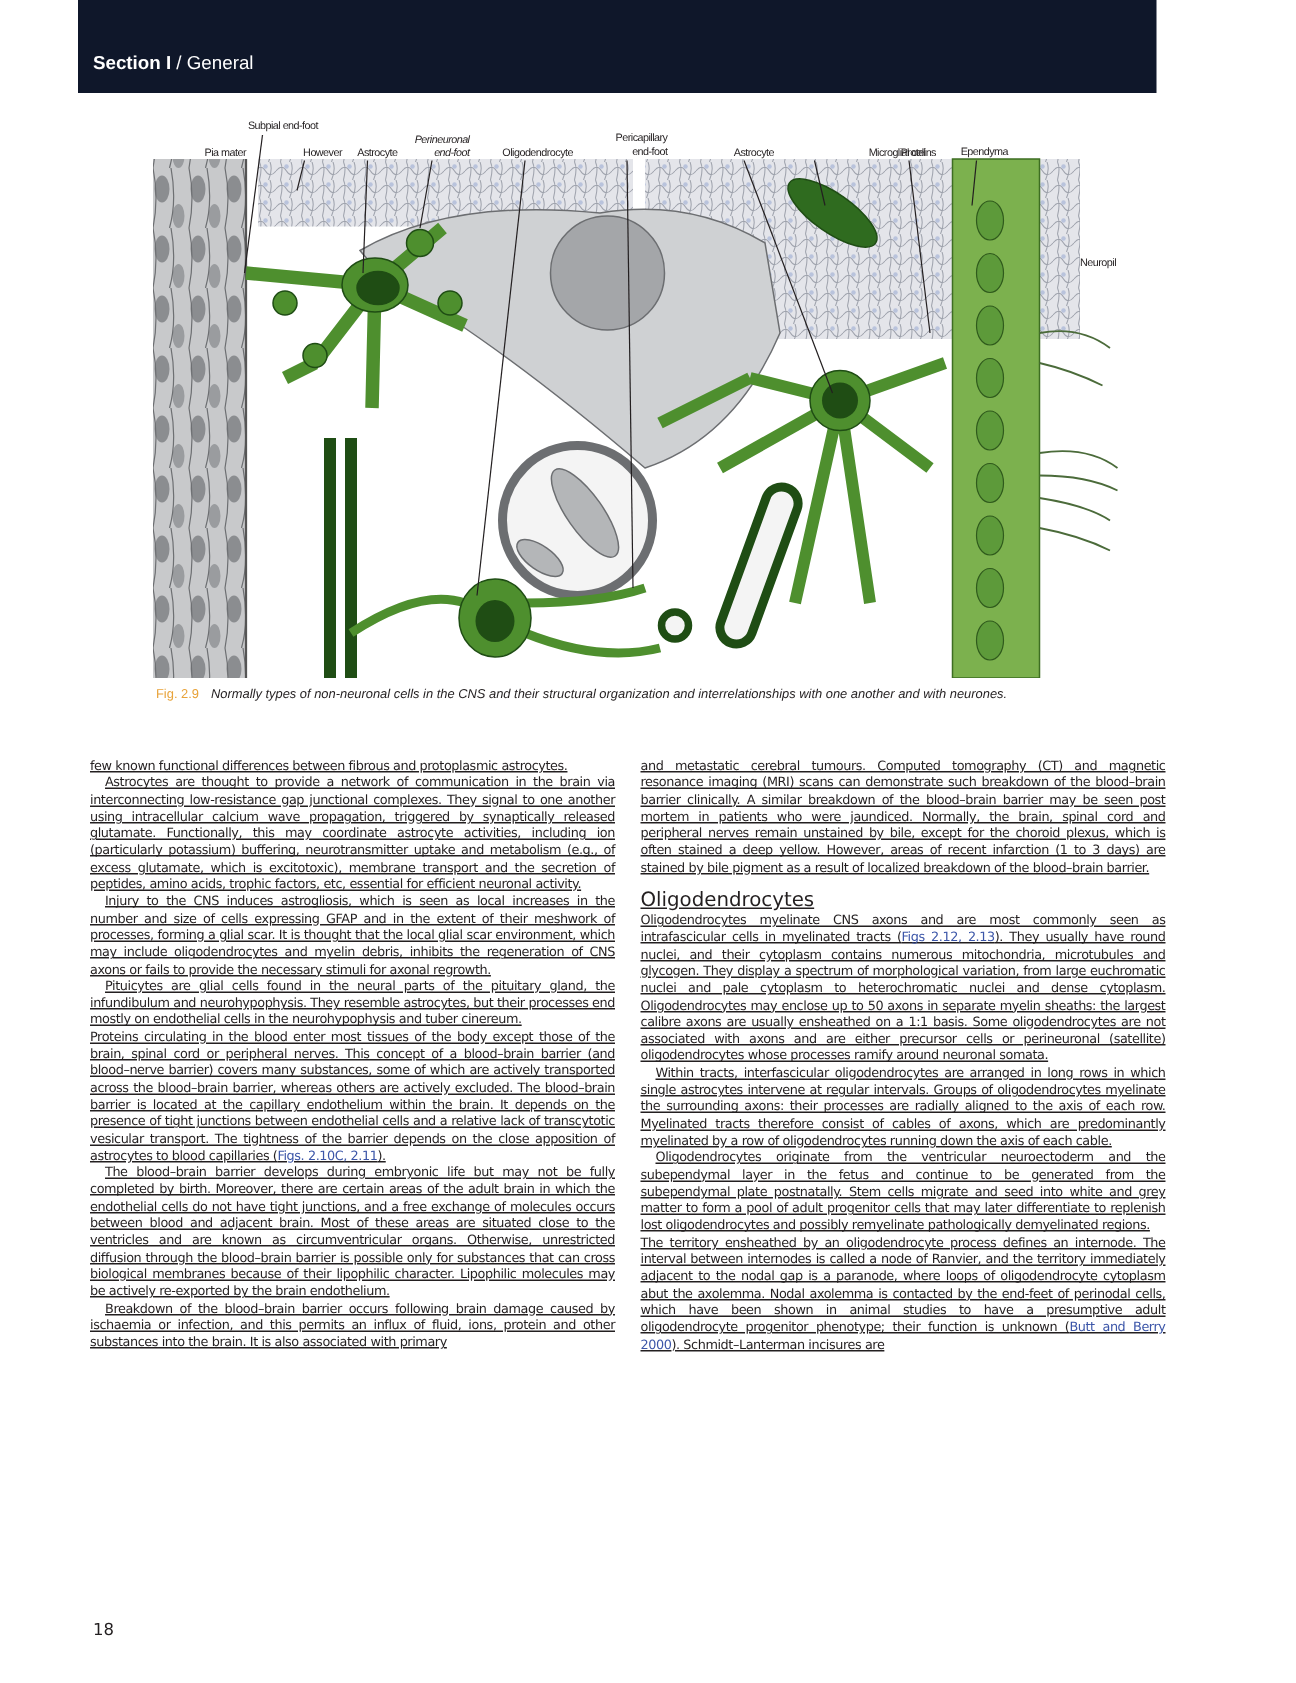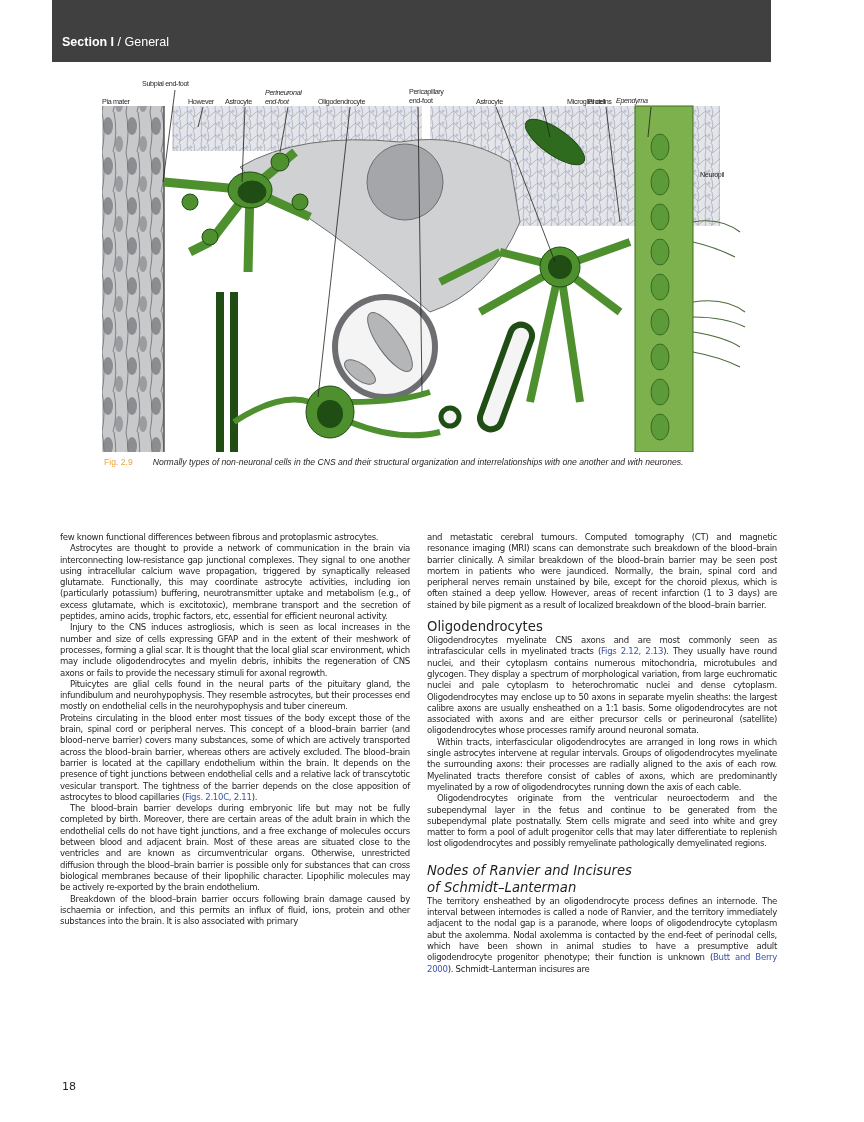--- a/index.html
+++ b/index.html
@@ -1,25 +1,25 @@
 <!DOCTYPE html>
 <html><head>
 <meta charset="utf-8">
 <style>
   html, body { margin: 0; padding: 0; background: #ffffff; }
   body { width: 864px; height: 1122px; position: relative; overflow: hidden; font-family: "Liberation Sans", sans-serif; color: #231f20; }
-  .header-bar { position: absolute; left: 52px; top: 0; width: 719px; height: 62px; background: #404040; }
+  .header-bar { position: absolute; left: 52px; top: 0; width: 719px; height: 62px; background: #0f172a; }
   .header-text { position: absolute; left: 10px; top: 35px; font-size: 12.5px; color: #ffffff; white-space: nowrap; }
   .header-text .sec { font-weight: bold; }
   .figure { position: absolute; left: 100px; top: 72px; width: 660px; height: 380px; }
   .figure svg { position: absolute; left: 0; top: 0; }
-  .label { position: absolute; font-size: 7.2px; letter-spacing: -0.35px; color: #231f20; text-align: left; line-height: 8.5px; white-space: nowrap; font-family: "Liberation Sans", sans-serif; }
+  .label { position: absolute; font-size: 7.2px; letter-spacing: -0.35px; color: #231f20; text-align: right; line-height: 8.5px; white-space: nowrap; font-family: "Liberation Sans", sans-serif; }
   .caption { position: absolute; left: 104px; top: 457px; font-size: 8.6px; font-style: italic; color: #231f20; white-space: nowrap; }
-  .caption .fig-num { color: #e8a33a; font-style: normal; margin-right: 20px; }
-  .col { position: absolute; top: 532px; width: 350px; font-size: 8.55px; line-height: 11.3px; text-align: justify; font-family: "DejaVu Sans", sans-serif; letter-spacing: -0.28px; }
+  .caption .fig-num { color: #e8a33a; font-style: normal; margin-right: 8px; }
+  .col { position: absolute; top: 506px; width: 350px; font-size: 8.55px; line-height: 11.3px; text-align: justify; font-family: "DejaVu Sans", sans-serif; letter-spacing: -0.28px; text-decoration: underline; }
   .col.left { left: 60px; }
   .col.right { left: 427px; }
   .col p { margin: 0; text-indent: 10px; }
   .col p.noindent { text-indent: 0; }
   .col h2 { font-size: 13.2px; font-weight: normal; margin: 8px 0 1px 0; line-height: 15px; letter-spacing: 0; }
   .col h3 { font-size: 13.2px; font-weight: normal; font-style: italic; margin: 12px 0 0 0; line-height: 17px; letter-spacing: 0; }
   .ref { color: #3b55a8; }
   .page-number { position: absolute; left: 62px; top: 1080px; font-size: 11px; font-family: "DejaVu Sans", sans-serif; text-align: center; }
 </style>
 </head>
@@ -124,28 +124,28 @@
   </svg>
   <div class="label" style="left:2px; top:26px; width:62px;">Pia mater</div>
   <div class="label" style="left:42px; top:8px; width:70px;">Subpial end-foot</div>
   <div class="label" style="left:88px; top:26px; width:40px;">However</div>
   <div class="label" style="left:125px; top:26px; width:40px;">Astrocyte</div>
   <div class="label" style="left:165px; top:17px; width:48px;font-style:italic;">
     <div>Perineuronal</div>
     <div>end-foot</div>
   </div>
   <div class="label" style="left:218px; top:26px; width:64px;">Oligodendrocyte</div>
-  <div class="label" style="left:309px; top:16px; width:52px;">
+  <div class="label" style="left:293px; top:16px; width:52px;">
     <div>Pericapillary</div>
     <div>end-foot</div>
   </div>
   <div class="label" style="left:376px; top:26px; width:40px;">Astrocyte</div>
   <div class="label" style="left:423px; top:26px; width:50px;margin-left:44px;">Microglial cell</div>
   <div class="label" style="left:488px; top:26px; width:36px;">Proteins</div>
-  <div class="label" style="left:516px; top:25px; width:42px;font-style:italic;">Ependyma</div>
+  <div class="label" style="left:530px; top:25px; width:42px;">Ependyma</div>
   <div class="label" style="left:600px; top:99px; width:44px;">Neuropil</div>
 </div>
 
 <div class="caption">
   <span class="fig-num">Fig. 2.9</span><span>Normally types of non-neuronal cells in the CNS and their structural organization and interrelationships with one another and with neurones.</span>
 </div>
 
 <div class="col left">
   <p class="noindent">few known functional differences between fibrous and protoplasmic astrocytes.</p>
   <p>Astrocytes are thought to provide a network of communication in the brain via interconnecting low-resistance gap junctional complexes. They signal to one another using intracellular calcium wave propagation, triggered by synaptically released glutamate. Functionally, this may coordinate astrocyte activities, including ion (particularly potassium) buffering, neurotransmitter uptake and metabolism (e.g., of excess glutamate, which is excitotoxic), membrane transport and the secretion of peptides, amino acids, trophic factors, etc, essential for efficient neuronal activity.</p>
@@ -155,17 +155,16 @@
   <p>The blood–brain barrier develops during embryonic life but may not be fully completed by birth. Moreover, there are certain areas of the adult brain in which the endothelial cells do not have tight junctions, and a free exchange of molecules occurs between blood and adjacent brain. Most of these areas are situated close to the ventricles and are known as circumventricular organs. Otherwise, unrestricted diffusion through the blood–brain barrier is possible only for substances that can cross biological membranes because of their lipophilic character. Lipophilic molecules may be actively re-exported by the brain endothelium.</p>
   <p>Breakdown of the blood–brain barrier occurs following brain damage caused by ischaemia or infection, and this permits an influx of fluid, ions, protein and other substances into the brain. It is also associated with primary</p>
 </div>
 
 <div class="col right">
   <p class="noindent">and metastatic cerebral tumours. Computed tomography (CT) and magnetic resonance imaging (MRI) scans can demonstrate such breakdown of the blood–brain barrier clinically. A similar breakdown of the blood–brain barrier may be seen post mortem in patients who were jaundiced. Normally, the brain, spinal cord and peripheral nerves remain unstained by bile, except for the choroid plexus, which is often stained a deep yellow. However, areas of recent infarction (1 to 3 days) are stained by bile pigment as a result of localized breakdown of the blood–brain barrier.</p>
   <h2>Oligodendrocytes</h2>
   <p class="noindent"><span>Oligodendrocytes myelinate CNS axons and are most commonly seen as intrafascicular cells in myelinated tracts (</span><span class="ref">Figs 2.12, 2.13</span><span>). They usually have round nuclei, and their cytoplasm contains numerous mitochondria, microtubules and glycogen. They display a spectrum of morphological variation, from large euchromatic nuclei and pale cytoplasm to heterochromatic nuclei and dense cytoplasm. Oligodendrocytes may enclose up to 50 axons in separate myelin sheaths: the largest calibre axons are usually ensheathed on a 1:1 basis. Some oligodendrocytes are not associated with axons and are either precursor cells or perineuronal (satellite) oligodendrocytes whose processes ramify around neuronal somata.</span></p>
   <p>Within tracts, interfascicular oligodendrocytes are arranged in long rows in which single astrocytes intervene at regular intervals. Groups of oligodendrocytes myelinate the surrounding axons: their processes are radially aligned to the axis of each row. Myelinated tracts therefore consist of cables of axons, which are predominantly myelinated by a row of oligodendrocytes running down the axis of each cable.</p>
   <p>Oligodendrocytes originate from the ventricular neuroectoderm and the subependymal layer in the fetus and continue to be generated from the subependymal plate postnatally. Stem cells migrate and seed into white and grey matter to form a pool of adult progenitor cells that may later differentiate to replenish lost oligodendrocytes and possibly remyelinate pathologically demyelinated regions.</p>
-  <h3><span>Nodes of Ranvier and Incisures</span><br><span>of Schmidt–Lanterman</span></h3>
   <p class="noindent"><span>The territory ensheathed by an oligodendrocyte process defines an internode. The interval between internodes is called a node of Ranvier, and the territory immediately adjacent to the nodal gap is a paranode, where loops of oligodendrocyte cytoplasm abut the axolemma. Nodal axolemma is contacted by the end-feet of perinodal cells, which have been shown in animal studies to have a presumptive adult oligodendrocyte progenitor phenotype; their function is unknown (</span><span class="ref">Butt and Berry 2000</span><span>). Schmidt–Lanterman incisures are</span></p>
 </div>
 
 <div class="page-number">18</div>
 
 </body></html>

